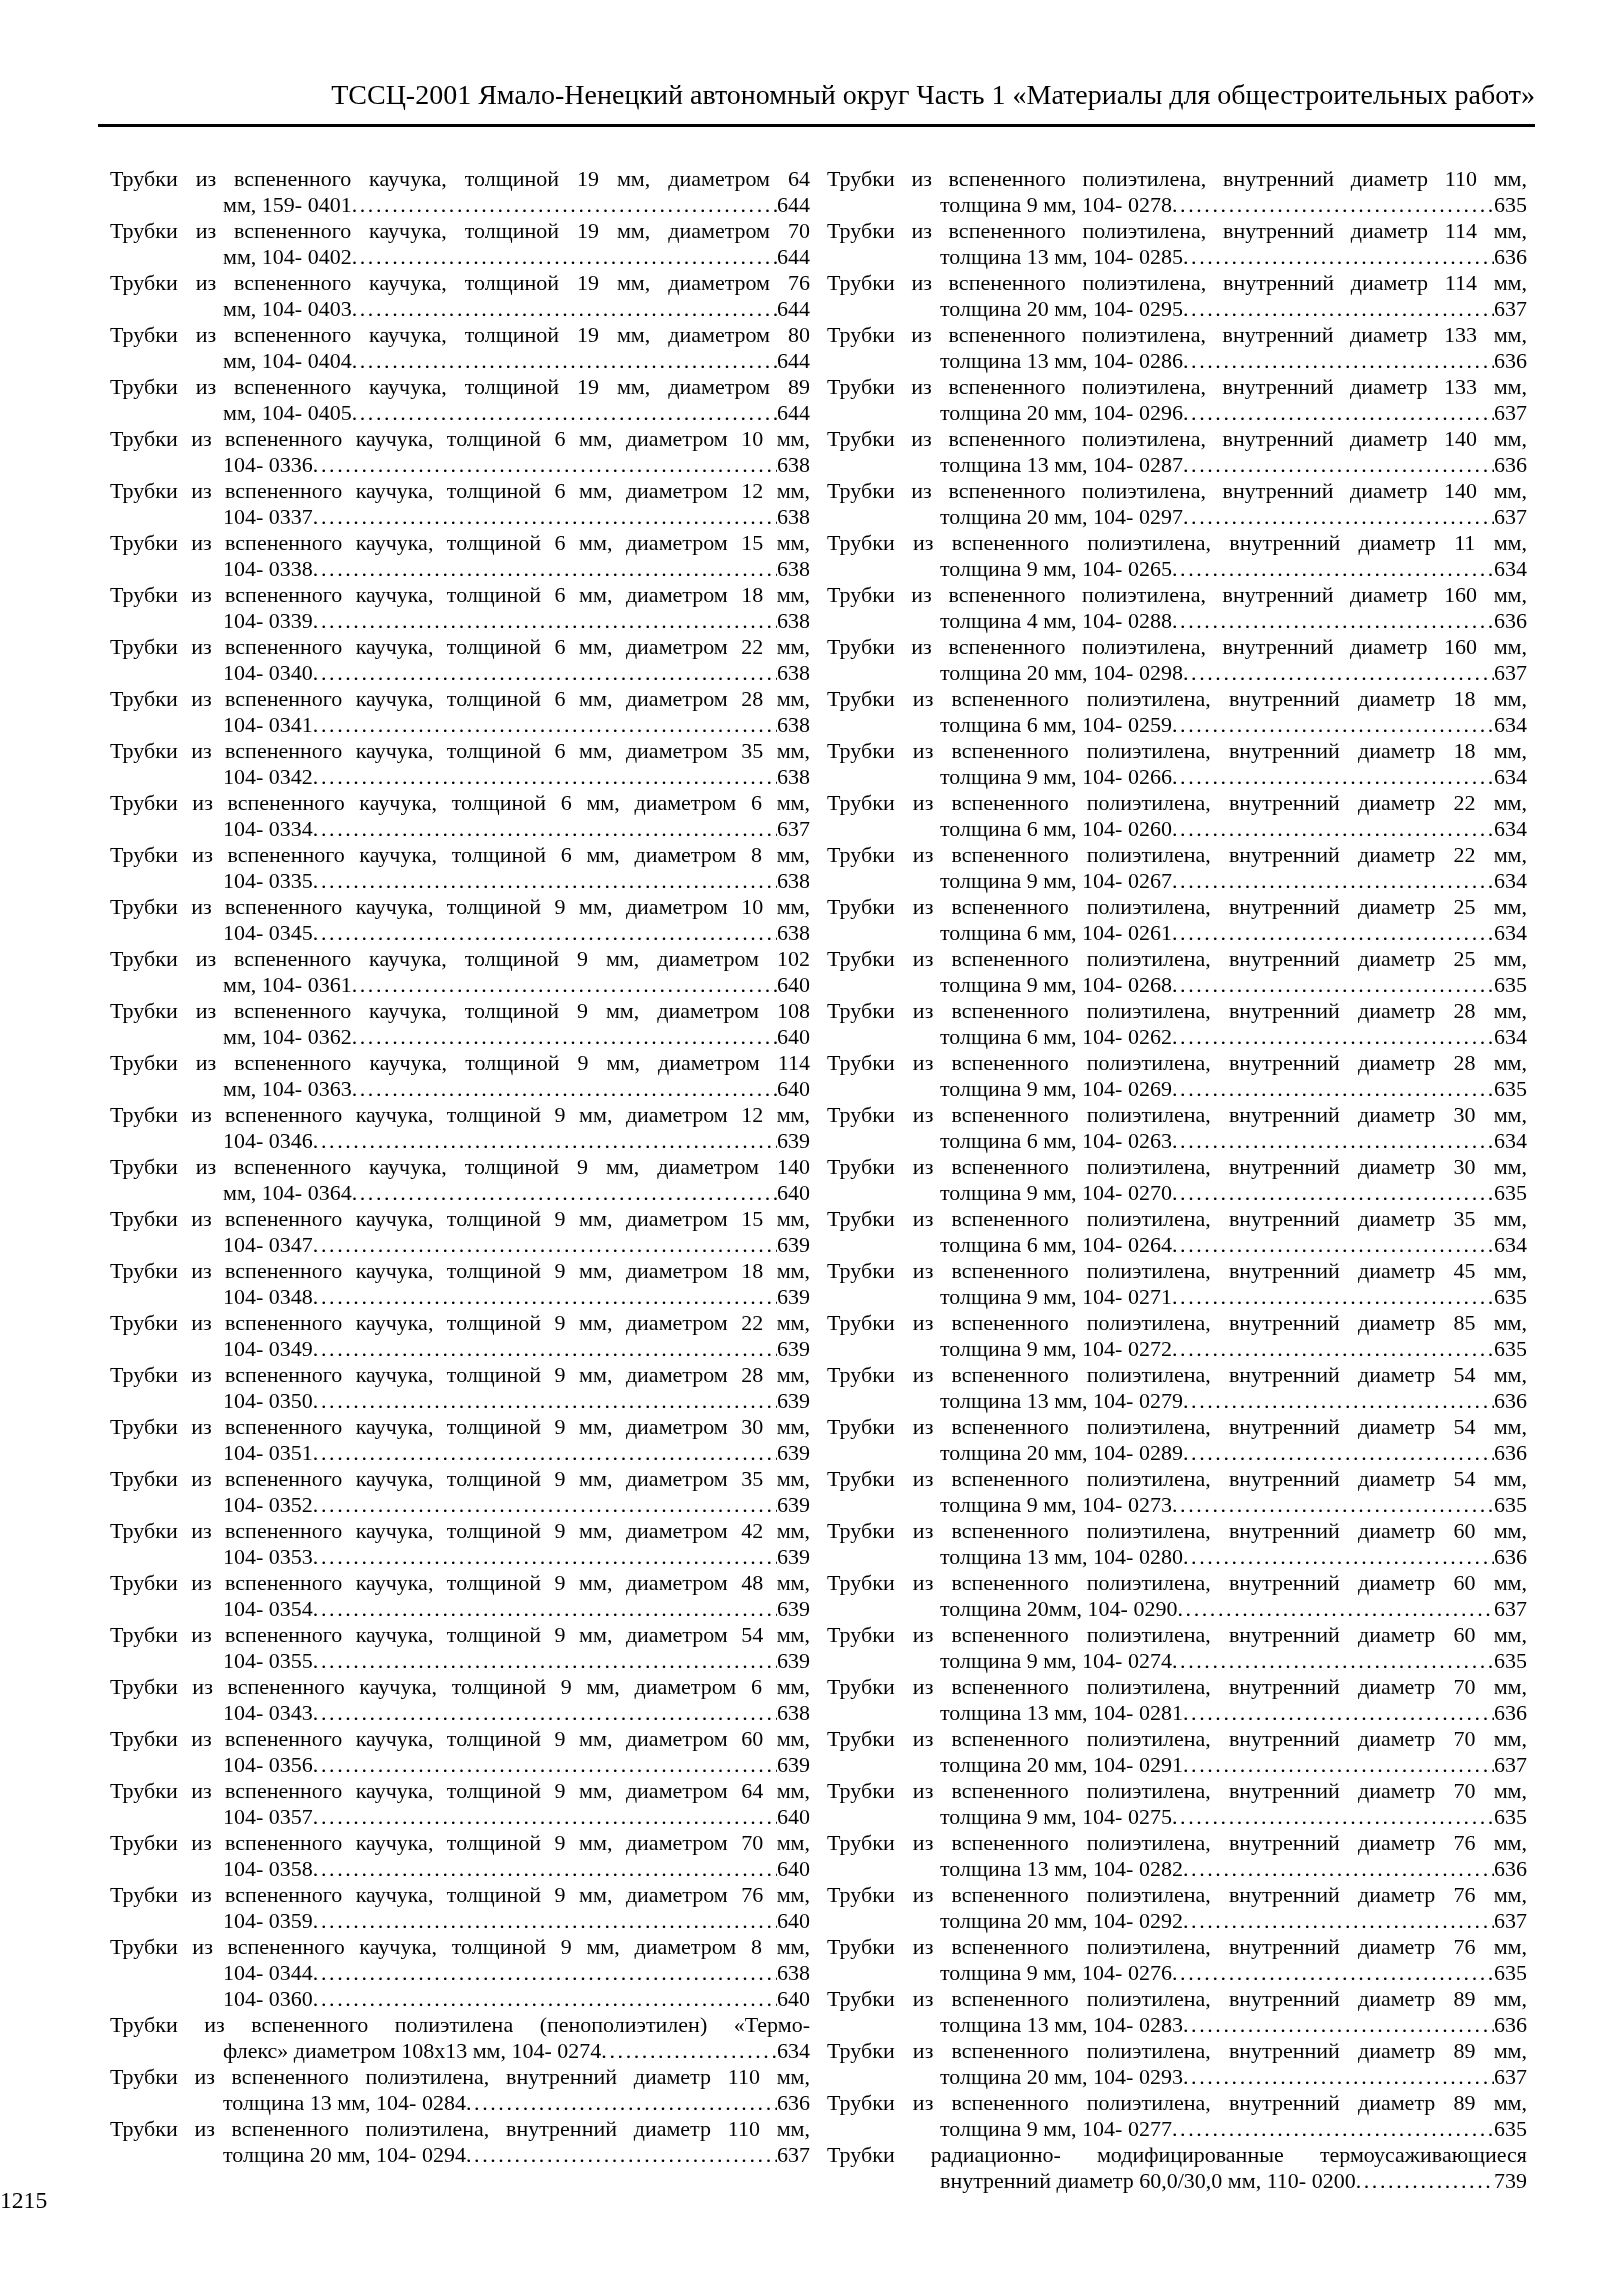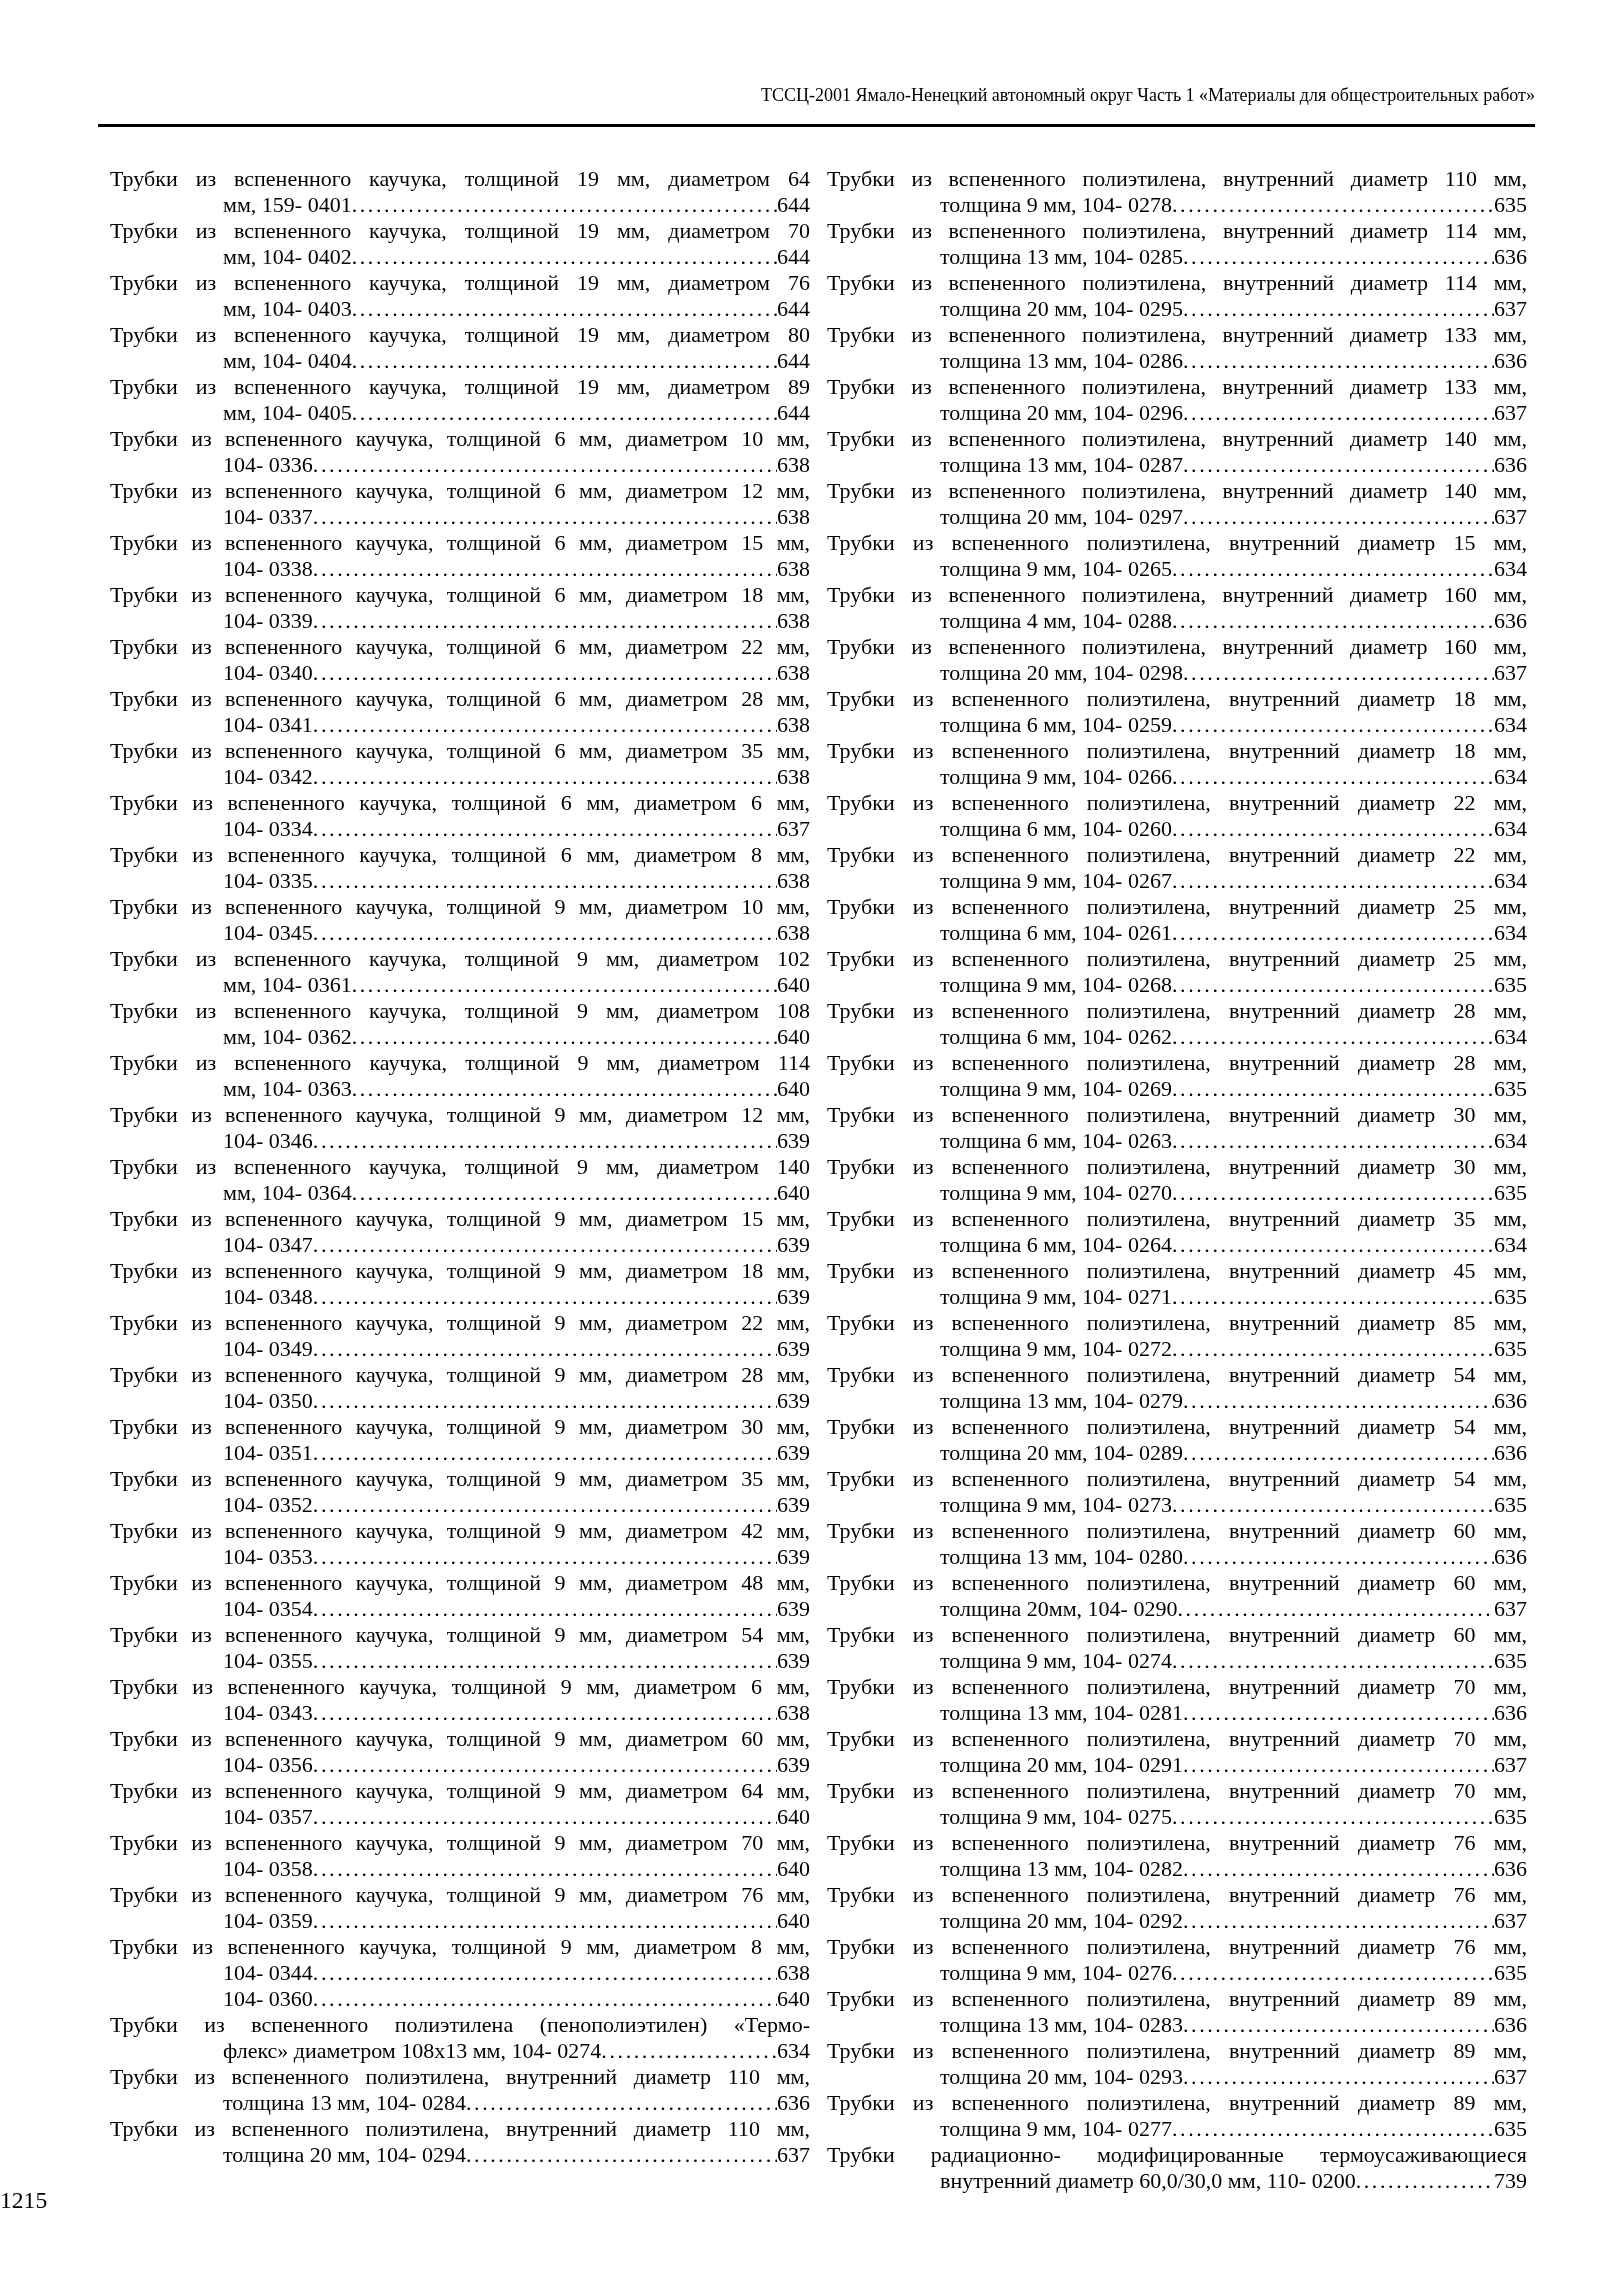--- a/index.html
+++ b/index.html
@@ -14,21 +14,21 @@
     height: 2295px;
     color: #000000;
     font-family: "Liberation Serif", serif;
   }
   .page-header {
     position: absolute;
     top: 82px;
     left: 98px;
     width: 1437px;
     text-align: right;
-    font-size: 18px;
+    font-size: 28px;
     line-height: 26px;
     white-space: nowrap;
   }
   .header-rule {
     position: absolute;
     top: 124px;
     left: 98px;
     width: 1437px;
     height: 3.3px;
     background: #000000;
@@ -456,21 +456,21 @@
       </div>
       <div class="entry">
         <div class="l1">Трубки из вспененного полиэтилена, внутренний диаметр 140 мм,</div>
         <div class="l2">
           <span class="txt">толщина 20 мм, 104- 0297</span>
           <span class="dots">..........................................................................................</span>
           <span class="pg">637</span>
         </div>
       </div>
       <div class="entry">
-        <div class="l1">Трубки из вспененного полиэтилена, внутренний диаметр 15 мм,</div>
+        <div class="l1">Трубки из вспененного полиэтилена, внутренний диаметр 11 мм,</div>
         <div class="l2">
           <span class="txt">толщина 9 мм, 104- 0265</span>
           <span class="dots">..........................................................................................</span>
           <span class="pg">634</span>
         </div>
       </div>
       <div class="entry">
         <div class="l1">Трубки из вспененного полиэтилена, внутренний диаметр 160 мм,</div>
         <div class="l2">
           <span class="txt">толщина 4 мм, 104- 0288</span>

